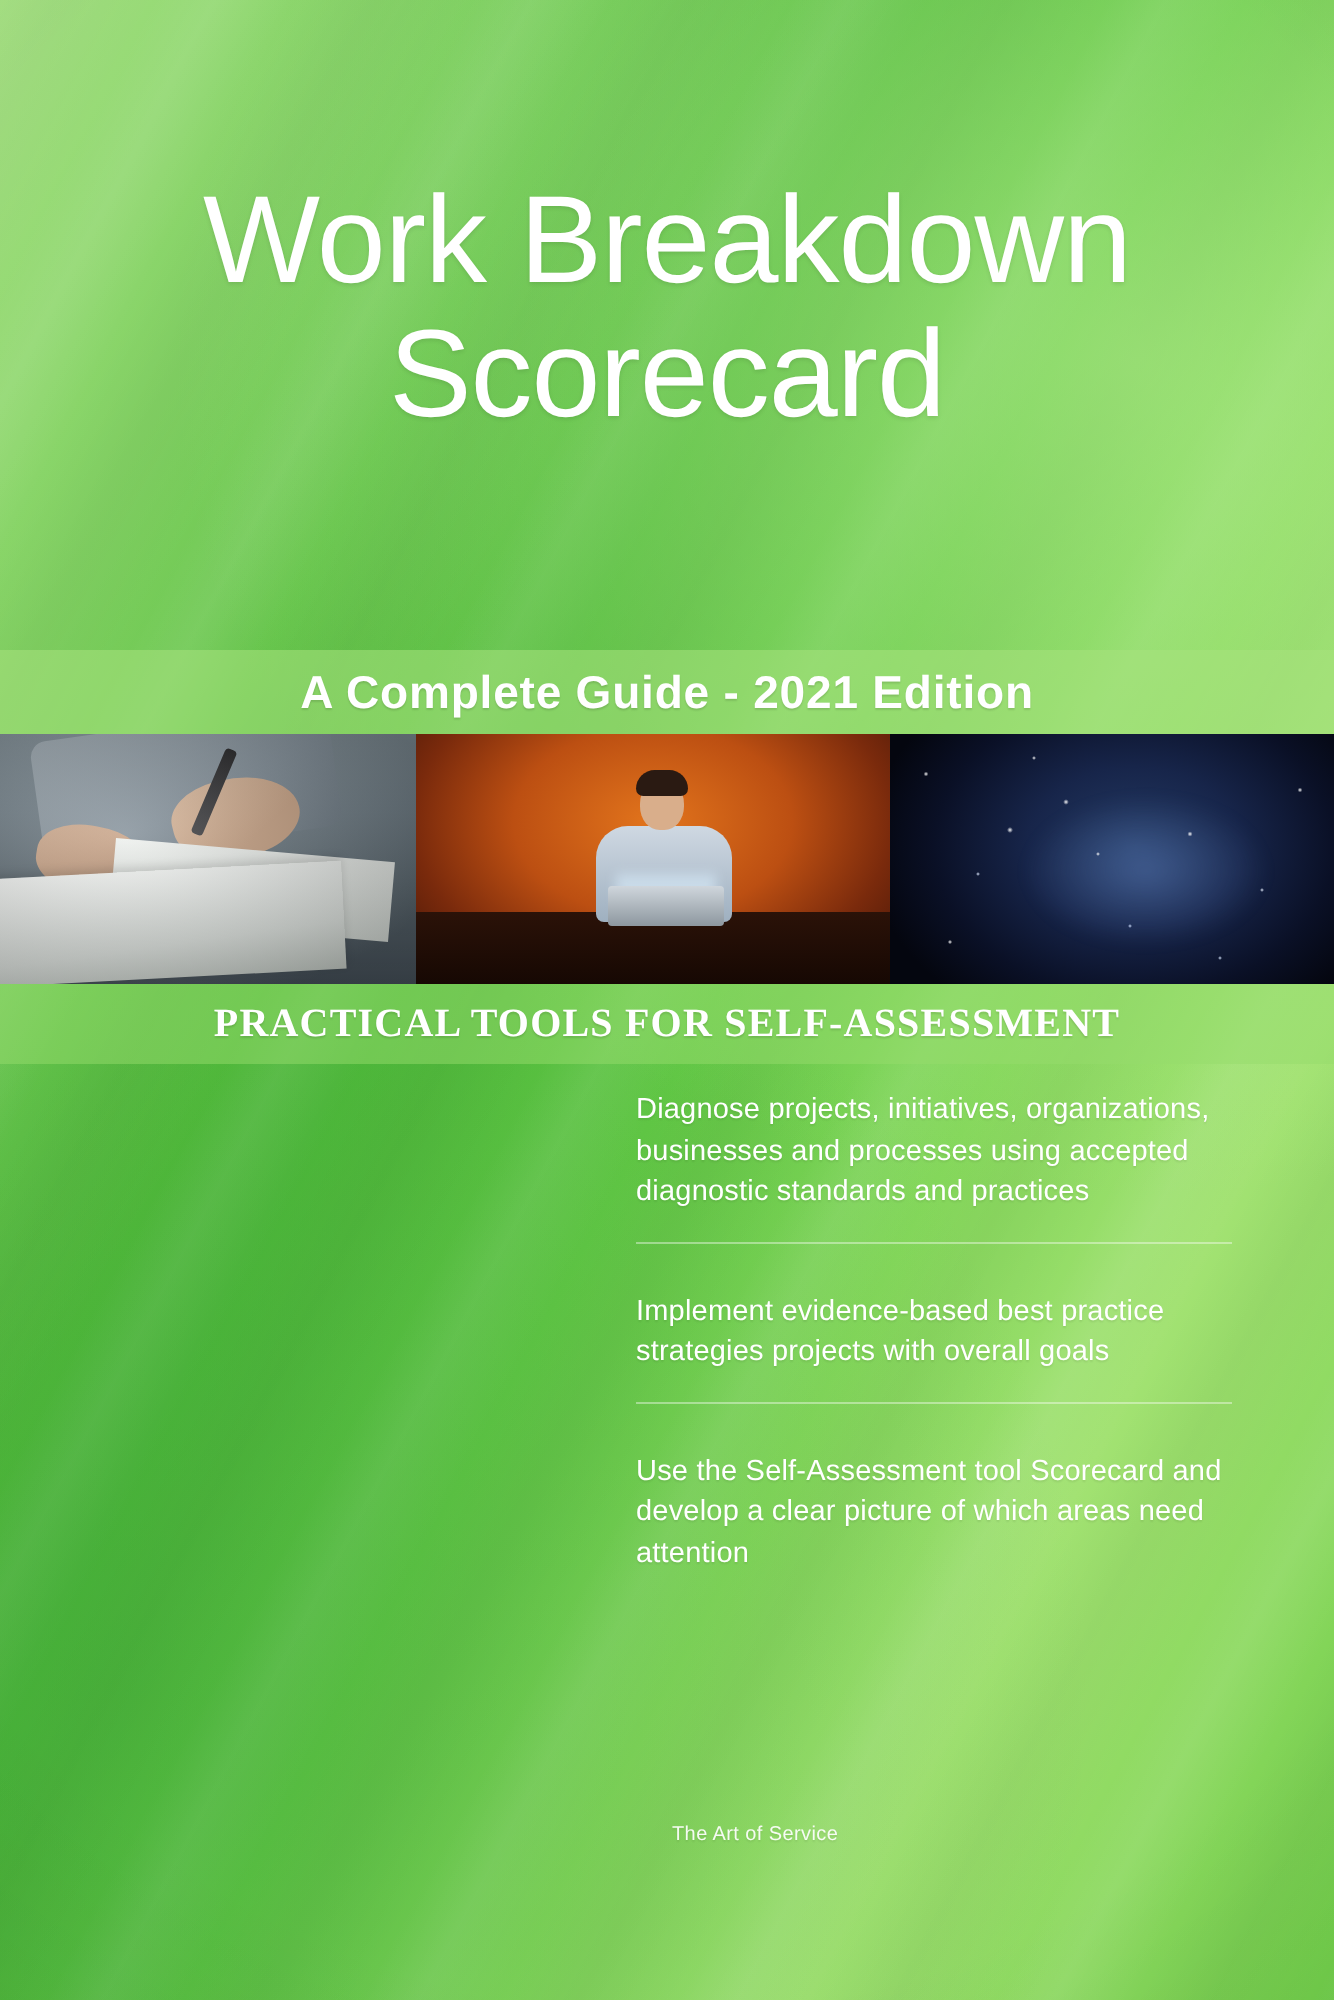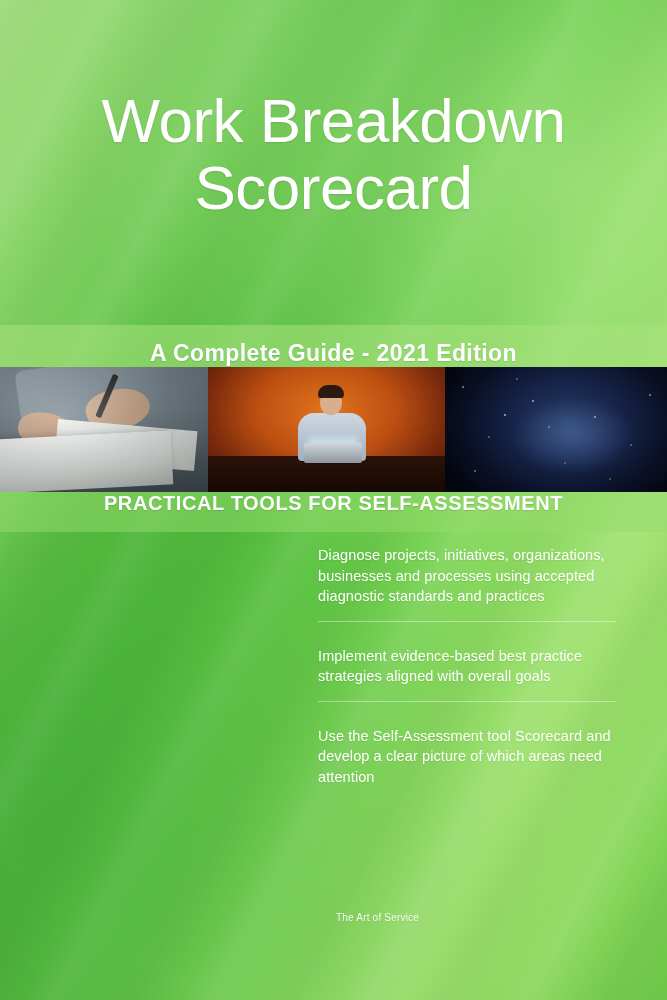--- a/index.html
+++ b/index.html
@@ -86,21 +86,21 @@
 
   
   .subtitle-band {
     position: absolute;
     top: 325px;
     left: 0;
     right: 0;
     height: 42px;
     background: rgba(168, 226, 126, 0.55);
     display: flex;
-    align-items: flex-end;
+    align-items: center;
     justify-content: center;
   }
   .subtitle-text {
     color: #ffffff;
     font-size: 23px;
     font-weight: bold;
     letter-spacing: 0.4px;
     text-shadow: 0 1px 1px rgba(0,0,0,0.12);
   }
 
@@ -261,22 +261,23 @@
 
   
   .tools-band {
     position: absolute;
     top: 492px;
     left: 0;
     right: 0;
     height: 40px;
     background: rgba(150, 219, 108, 0.50);
     display: flex;
-    align-items: flex-start;
+    align-items: center;
     justify-content: center;
+    font-family: Liberation Serif, serif;
   }
   .tools-text {
     color: #ffffff;
     font-size: 20px;
     font-weight: bold;
     letter-spacing: 0.6px;
     text-shadow: 0 1px 1px rgba(0,0,0,0.12);
   }
 
   
@@ -360,19 +361,19 @@
     </div>
 
   </div>
 
   <div class="tools-band">
     <div class="tools-text">PRACTICAL TOOLS FOR SELF-ASSESSMENT</div>
   </div>
 
   <div class="bullets">
     <div class="bullet">Diagnose projects, initiatives, organizations, businesses and processes using accepted diagnostic standards and practices</div>
-    <div class="bullet">Implement evidence-based best practice strategies aligned with overall goals</div>
+    <div class="bullet">Implement evidence-based best practice strategies projects with overall goals</div>
     <div class="bullet">Use the Self-Assessment tool Scorecard and develop a clear picture of which areas need attention</div>
   </div>
 
   <div class="publisher">The Art of Service</div>
 
 </div>
 
 </body></html>

